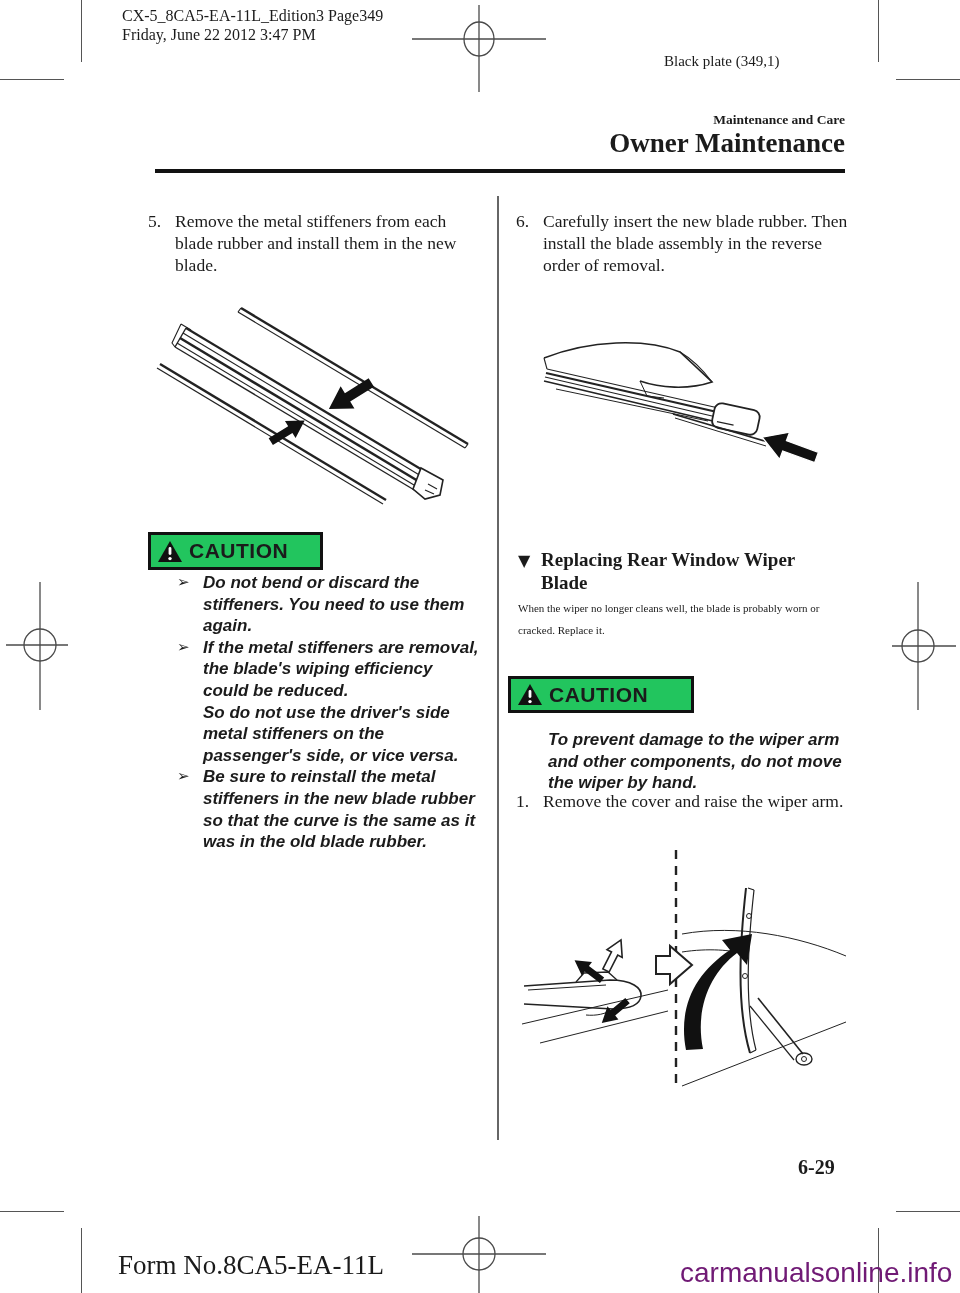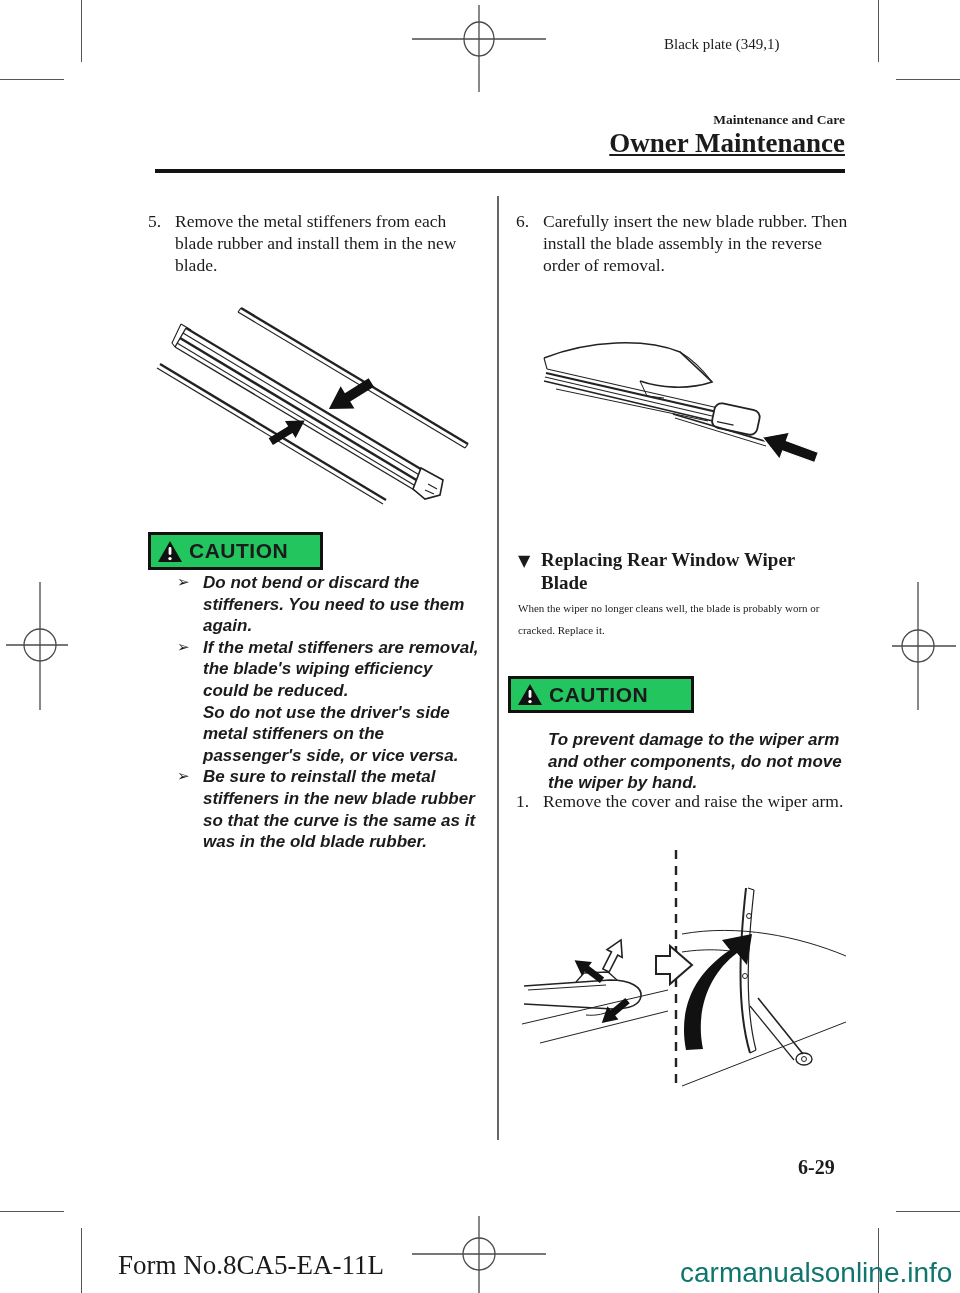--- a/index.html
+++ b/index.html
@@ -8,46 +8,46 @@
     font-family:"Liberation Serif",serif;color:#1b1b1b;
   }
   
   .crop{position:absolute;background:#555;}
   .crop.v{width:1px;}
   .crop.h{height:1px;}
   .regmark{position:absolute;}
   .regmark line,.regmark circle,.regmark ellipse{stroke:#4a4a4a;stroke-width:1.3;fill:none;}
   
   .print-header{position:absolute;left:122px;top:6px;font-size:16px;line-height:19px;white-space:nowrap;}
-  .plate-note{position:absolute;left:664px;top:36px;font-size:15px;text-align:center;}
+  .plate-note{position:absolute;left:664px;top:53px;font-size:15px;text-align:center;}
   
   .chapter{position:absolute;right:115px;top:112px;text-align:right;}
   .chapter .category{font-size:13.5px;font-weight:bold;}
-  .chapter .title{font-size:27px;font-weight:bold;line-height:30px;text-decoration:underline;}
+  .chapter .title{font-size:27px;font-weight:bold;line-height:30px;}
   .header-rule{position:absolute;left:155px;top:169px;width:690px;height:4px;background:#121212;}
   .col-divider{position:absolute;left:497px;top:196px;width:1.5px;height:944px;background:#666;}
   
   .step{position:absolute;display:flex;font-size:17.5px;line-height:22px;}
   .step .num{flex:none;width:27px;}
   .para{position:absolute;font-size:11px;line-height:22px;}
   .section-head{position:absolute;font-size:19px;font-weight:bold;line-height:23px;padding-left:23px;}
   .section-head .marker{position:absolute;left:0;top:1px;font-size:16px;font-family:"DejaVu Sans",sans-serif;}
   
   .caution-box{position:absolute;border:3px solid #111;background:#22c55e;display:flex;align-items:center;box-sizing:border-box;padding:2px 8px 2px 6px;}
   .caution-box .c-label{font-family:"Liberation Sans",sans-serif;font-weight:800;font-size:21px;letter-spacing:.5px;margin-left:6px;}
   .caution-list{position:absolute;font-family:"Liberation Sans",sans-serif;font-style:italic;font-weight:600;font-size:17px;line-height:21.6px;}
   .caution-list .c-item{position:relative;padding-left:27px;}
   .caution-list .bullet{position:absolute;left:1px;top:0;font-style:normal;font-weight:400;font-family:"DejaVu Sans",sans-serif;font-size:15px;}
   .caution-text{position:absolute;font-family:"Liberation Sans",sans-serif;font-style:italic;font-weight:600;font-size:17px;line-height:21.6px;margin-top:12px;}
   
   .illus{position:absolute;}
   
   .page-number{position:absolute;left:798px;top:1156px;font-size:20px;font-weight:bold;}
   .form-number{position:absolute;left:118px;top:1250px;font-size:27px;}
-  .watermark{position:absolute;left:680px;top:1257px;font-size:28px;font-family:"Liberation Sans",sans-serif;color:#0f766e;}
+  .watermark{position:absolute;left:680px;top:1257px;font-size:28px;font-family:"Liberation Sans",sans-serif;color:#701a75;}
 </style>
 </head>
 <body>
 
 <div class="page">
 
   <div class="crop v" style="left:81px;top:0;height:62px"></div>
   <div class="crop v" style="left:878px;top:0;height:62px"></div>
   <div class="crop h" style="left:0;top:79px;width:64px"></div>
   <div class="crop h" style="left:896px;top:79px;width:64px"></div>
@@ -70,20 +70,24 @@
     <line x1="2" y1="66" x2="66" y2="66"></line>
       <line x1="28" y1="2" x2="28" y2="130"></line>
       <circle cx="28" cy="66" r="16"></circle>
   </svg>
   <svg class="regmark" style="left:412px;top:1214px" width="134" height="79">
     <line x1="0" y1="40" x2="134" y2="40"></line>
       <line x1="67" y1="2" x2="67" y2="79"></line>
       <circle cx="67" cy="40" r="16"></circle>
   </svg>
 
+  <div class="print-header">
+    <div>CX-5_8CA5-EA-11L_Edition3 Page349</div>
+    <div>Friday, June 22 2012 3:47 PM</div>
+  </div>
   <div class="plate-note">Black plate (349,1)</div>
 
   <div class="chapter">
     <div class="category">Maintenance and Care</div>
     <div class="title">Owner Maintenance</div>
   </div>
   <div class="header-rule"></div>
   <div class="col-divider"></div>
 
   <div class="step" style="left:148px;top:210px;width:316px">

